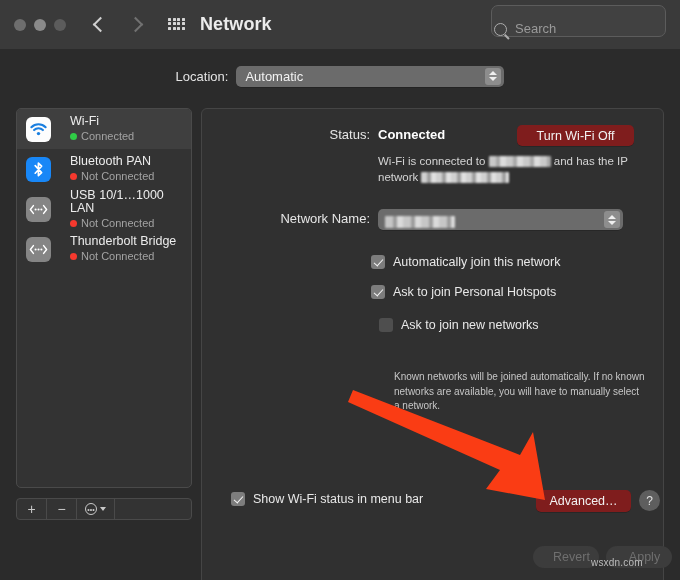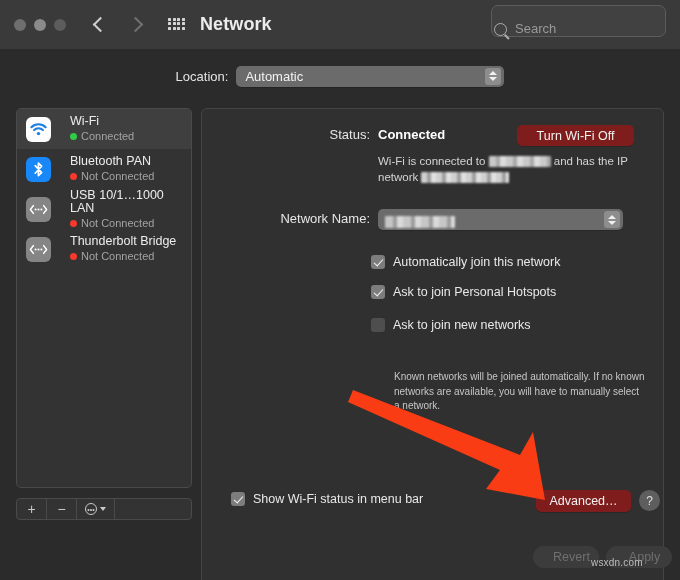--- a/index.html
+++ b/index.html
@@ -179,21 +179,21 @@
   .cb.on { background: #7d7d7d; }
   .cb.off { background: #4e4e4e; }
   .cb.on::after {
     content: ""; position: absolute; left: 4.5px; top: 1.5px;
     width: 4px; height: 8px; border-right: 1.8px solid #f5f5f5; border-bottom: 1.8px solid #f5f5f5;
     transform: rotate(42deg);
   }
   .check-label { color: #e8e8e8; font-size: 12.5px; }
   #chk-auto-join { left: 169px; top: 146px; }
   #chk-hotspots { left: 169px; top: 176px; }
-  #chk-new-networks { left: 169px; top: 209px; }
+  #chk-new-networks { left: 177px; top: 209px; }
   #known-note {
     position: absolute; left: 192px; top: 232px; width: 252px;
     color: #c6c6c6; font-size: 10px; line-height: 1.45; margin-top: 29px;
   }
 
   #chk-menubar { left: 29px; top: 383px; }
   #advanced-button { position: absolute; left: 334px; top: 381px; width: 95px; height: 22px; }
   #help-button {
     position: absolute; left: 437px; top: 381px; width: 21px; height: 21px;
     border-radius: 50%; background: #5e5e5e; color: #e0e0e0; font-size: 12px;

